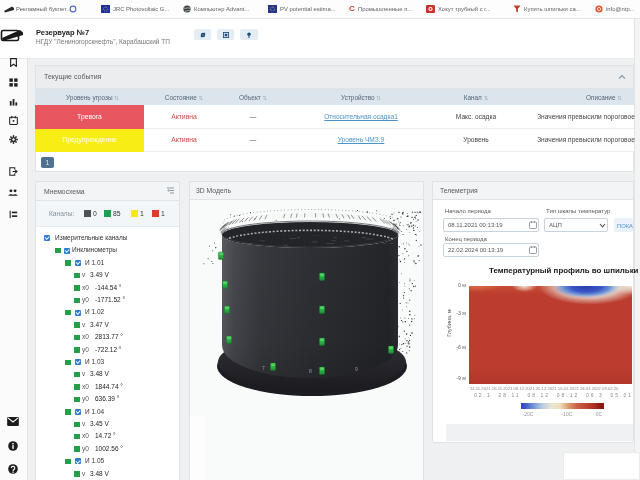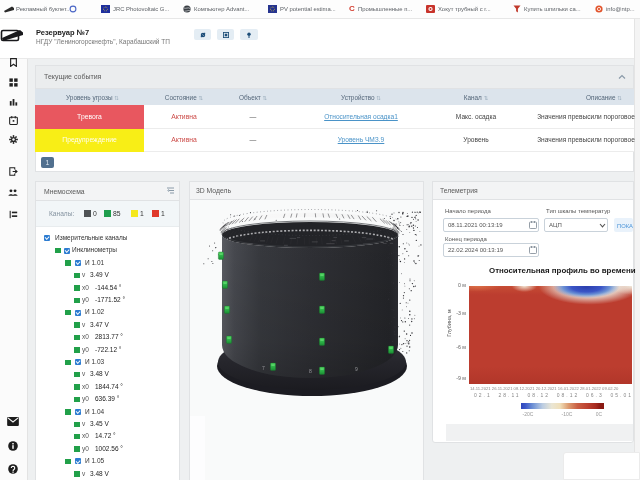--- a/index.html
+++ b/index.html
@@ -650,21 +650,21 @@
       </div>
     <div class="abs" style="left:445px;top:236px;font-size:6px;color:#555;">Конец периода</div>
     <div class="abs" style="left:443px;top:243px;width:96px;height:14px;background:#fff;border:1px solid #c9d2da;border-radius:2px;"></div>
     <div class="abs" style="left:448px;top:247px;font-size:6px;color:#555;">22.02.2024 00:13:19</div>
     <svg class="abs" style="left:529px;top:246px;" width="8" height="8" viewBox="0 0 8 8">
         <rect x="0.5" y="1" width="7" height="6.5" rx="0.8" fill="none" stroke="#8a949e" stroke-width="0.9"></rect>
         <rect x="2" y="0" width="1" height="2" fill="#8a949e"></rect>
         <rect x="5" y="0" width="1" height="2" fill="#8a949e"></rect>
       </svg>
 
-    <div class="abs" style="left:489px;top:266px;font-size:7.9px;font-weight:bold;color:#1a1a1a;white-space:nowrap;">Относительная профиль во времени</div>
+    <div class="abs" style="left:489px;top:266px;font-size:7.9px;font-weight:bold;color:#1a1a1a;white-space:nowrap;">Температурный профиль во шпильки</div>
 
     <div class="abs" style="left:469px;top:286px;width:163px;height:98px;background:#bc3d2f;
       background-image:
         radial-gradient(ellipse 17px 8px at 34% 0%, rgba(244,238,220,0.95), rgba(244,238,220,0) 75%),
         radial-gradient(ellipse 33px 11px at 72% 1%, #2c3fae 0%, #3b55c6 45%, rgba(100,140,212,0.95) 70%, rgba(170,195,222,0.0) 100%),
         radial-gradient(ellipse 60px 22px at 74% 0%, rgba(238,238,228,0.97) 42%, rgba(238,238,228,0) 85%),
         radial-gradient(ellipse 26px 11px at 100% 0%, rgba(240,236,222,0.97), rgba(240,236,222,0) 80%),
         radial-gradient(ellipse 30px 7px at 5% 0%, rgba(224,120,76,0.8), rgba(224,120,76,0) 80%),
         linear-gradient(180deg, rgba(210,95,60,0.45) 0%, rgba(210,95,60,0) 9%),
         linear-gradient(0deg, rgba(140,30,22,0.22) 0%, rgba(140,30,22,0) 18%);

